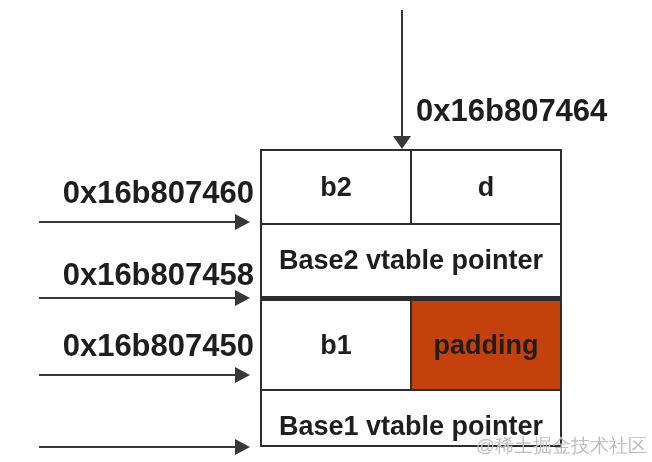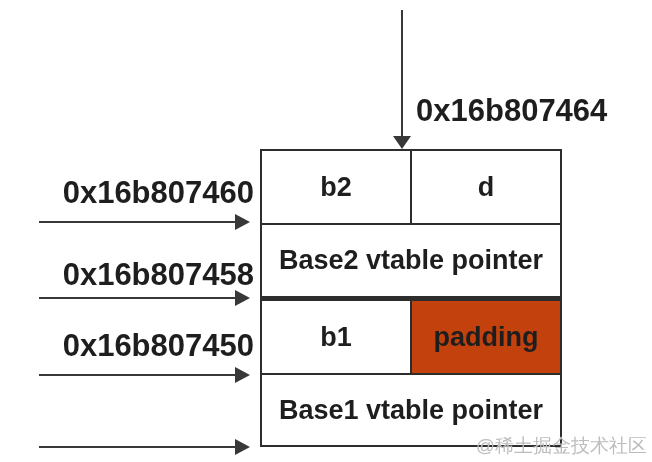--- a/index.html
+++ b/index.html
@@ -61,21 +61,21 @@
     left: 250px; top: 149px;
     width: 302px; height: 298px;
     border: 2px solid #2d2d2d;
     box-sizing: border-box;
     background: #ffffff;
     margin-left: 10px;
   }
   .row { display: flex; box-sizing: border-box; }
   .row1 { height: 74px; border-bottom: 2px solid #2d2d2d; }
   .row2 { height: 76px; border-bottom: 5px solid #2d2d2d; }
-  .row3 { height: 74px; border-bottom: 2px solid #2d2d2d; }
+  .row3 { height: 90px; border-bottom: 2px solid #2d2d2d; }
   .row4 { height: 70px; }
   .cell {
     flex: 1;
     display: flex;
     align-items: center;
     justify-content: center;
     font-weight: 700;
     font-size: 27px;
     color: #1e1e1e;
     box-sizing: border-box;

